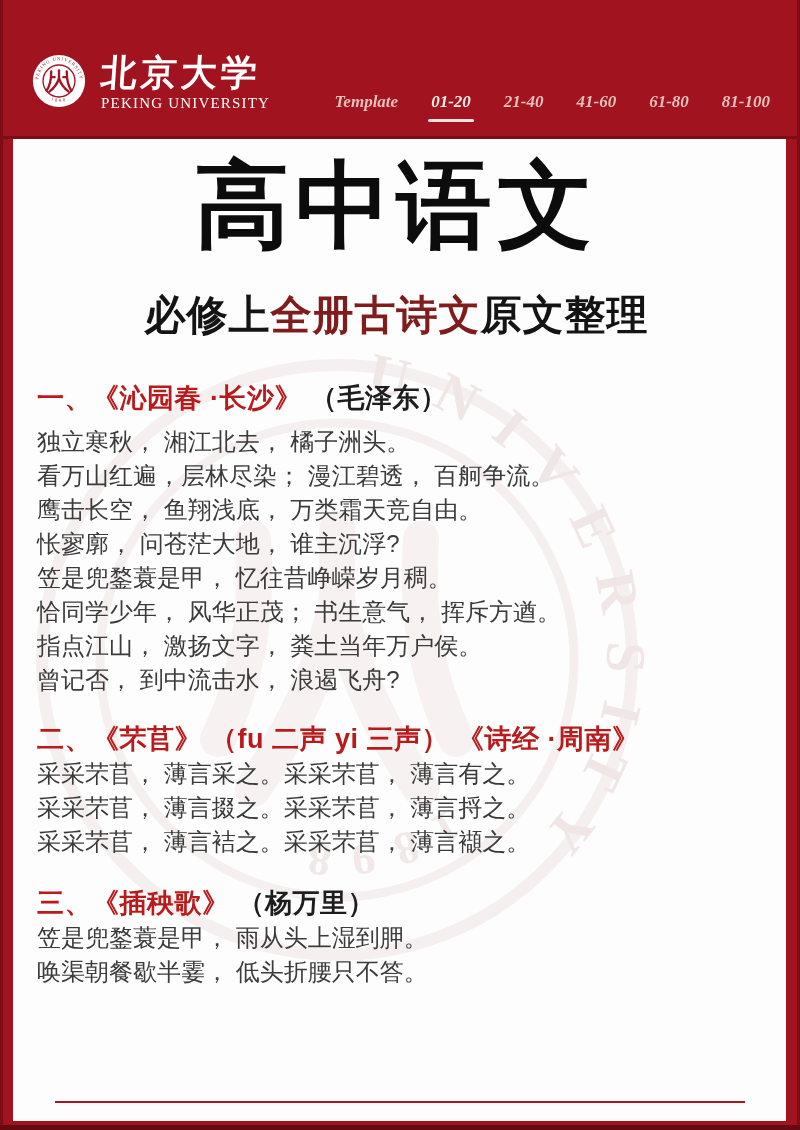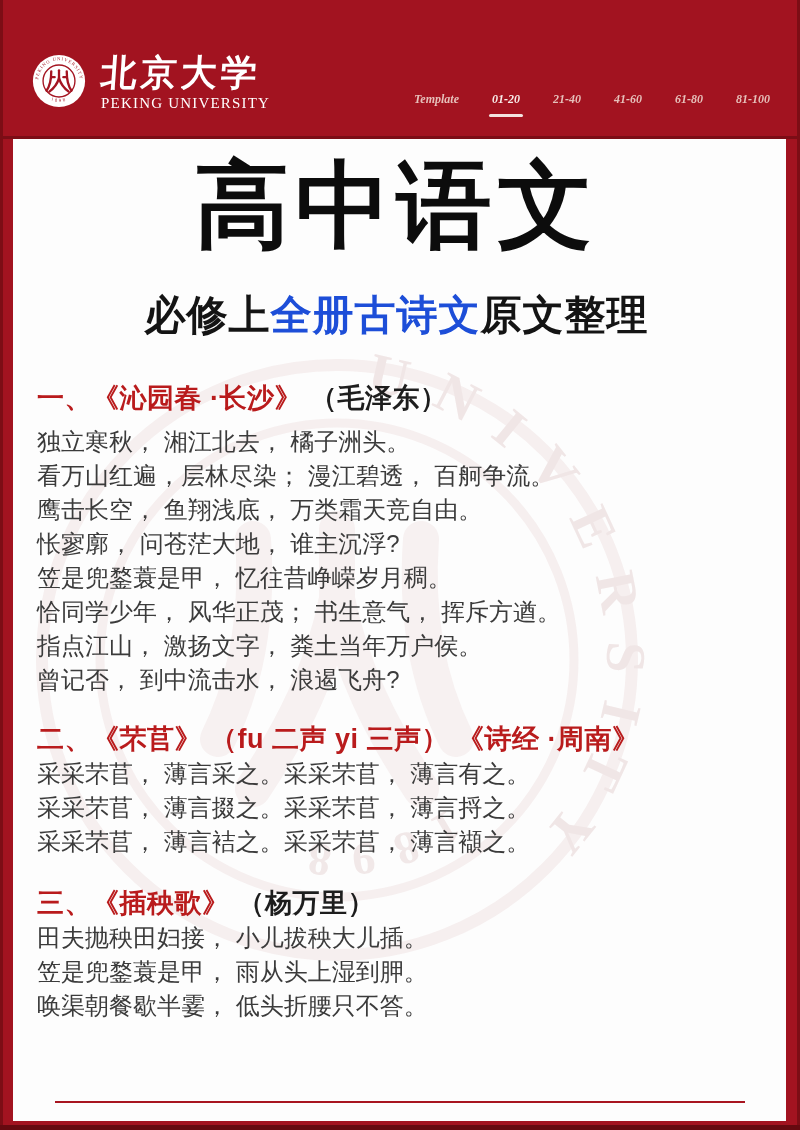--- a/index.html
+++ b/index.html
@@ -18,38 +18,38 @@
             background:#a21320; border-bottom:3px solid #7c0d16; }
   .brand { position:absolute; left:30px; top:52px; display:flex; align-items:flex-start; gap:13px; }
   .seal  { width:58px; height:58px; flex:0 0 auto; }
   .brand-cn { color:#ffffff; font-family:"DejaVu Serif","Liberation Serif",serif;
               font-weight:700; font-size:36px; line-height:40px; letter-spacing:4px;
               transform:skewX(-4deg); }
   .brand-en { color:#ffffff; font-family:"Liberation Serif","DejaVu Serif",serif;
               font-size:15px; letter-spacing:1.2px; margin-top:3px; }
   .nav { position:absolute; right:30px; top:92px; display:flex; gap:33px; align-items:baseline;
          font-family:"Liberation Serif","DejaVu Serif",serif; font-style:italic; font-weight:700;
-         font-size:12px; }
+         font-size:17px; }
   .nav a { color:#e6c0ba; text-decoration:none; position:relative; cursor:pointer; }
   .nav a.active { color:#f8ece9; }
   .nav a.active::after { content:""; position:absolute; left:-3px; right:-3px; bottom:-10px;
                          height:3px; background:#f3e3e0; border-radius:2px; }
 
   
   .card { position:absolute; left:13px; top:139px; width:773px; height:982px;
           background:#fdfdfd; overflow:hidden; }
   .watermark { position:absolute; left:0; top:0; width:773px; height:982px; pointer-events:none; }
   .content { position:relative; padding:0 30px 0 24px; }
 
   .main-title { margin-top:14px; text-align:center; color:#0c0c0c;
                 font-size:95px; font-weight:900; letter-spacing:6px; line-height:1.1;
                 font-family:"DejaVu Sans","Liberation Sans",sans-serif; }
   .subtitle { margin-top:30px; text-align:center; color:#141414;
               font-size:41px; font-weight:800; letter-spacing:1px; }
-  .subtitle .hl { color:#1d4ed8; }
+  .subtitle .hl { color:#7f1d1d; }
 
   .section h3 { font-size:27px; font-weight:800; letter-spacing:0.5px; }
   .section h3 .red  { color:#b91b1c; }
   .section h3 .blk  { color:#1d1d1d; }
   .sec-1 h3 { margin-top:37px; }
   .sec-2 h3 { margin-top:24px; }
   .sec-3 h3 { margin-top:26px; }
   .lines { margin-top:9px; }
   .sec-2 .lines, .sec-3 .lines { margin-top:0; }
   .line { font-size:24px; line-height:34px; color:#3b3b3b; font-weight:500; white-space:nowrap; }
@@ -151,21 +151,20 @@
         <div class="lines">
           <p class="line">采采芣苢， 薄言采之。采采芣苢， 薄言有之。</p>
           <p class="line">采采芣苢， 薄言掇之。采采芣苢， 薄言捋之。</p>
           <p class="line">采采芣苢， 薄言袺之。采采芣苢， 薄言襭之。</p>
         </div>
       </section>
 
       <section class="section sec-3">
         <h3><span class="red">三、《插秧歌》</span> <span class="blk">（杨万里）</span></h3>
         <div class="lines">
-          <p class="line">田夫抛秧田妇接， 小儿拔秧大儿插。</p>
           <p class="line">笠是兜鍪蓑是甲， 雨从头上湿到胛。</p>
           <p class="line">唤渠朝餐歇半霎， 低头折腰只不答。</p>
         </div>
       </section>
     </div>
 
     <div class="bottom-rule"></div>
   </main>
 
   <div class="edge-left"></div>

